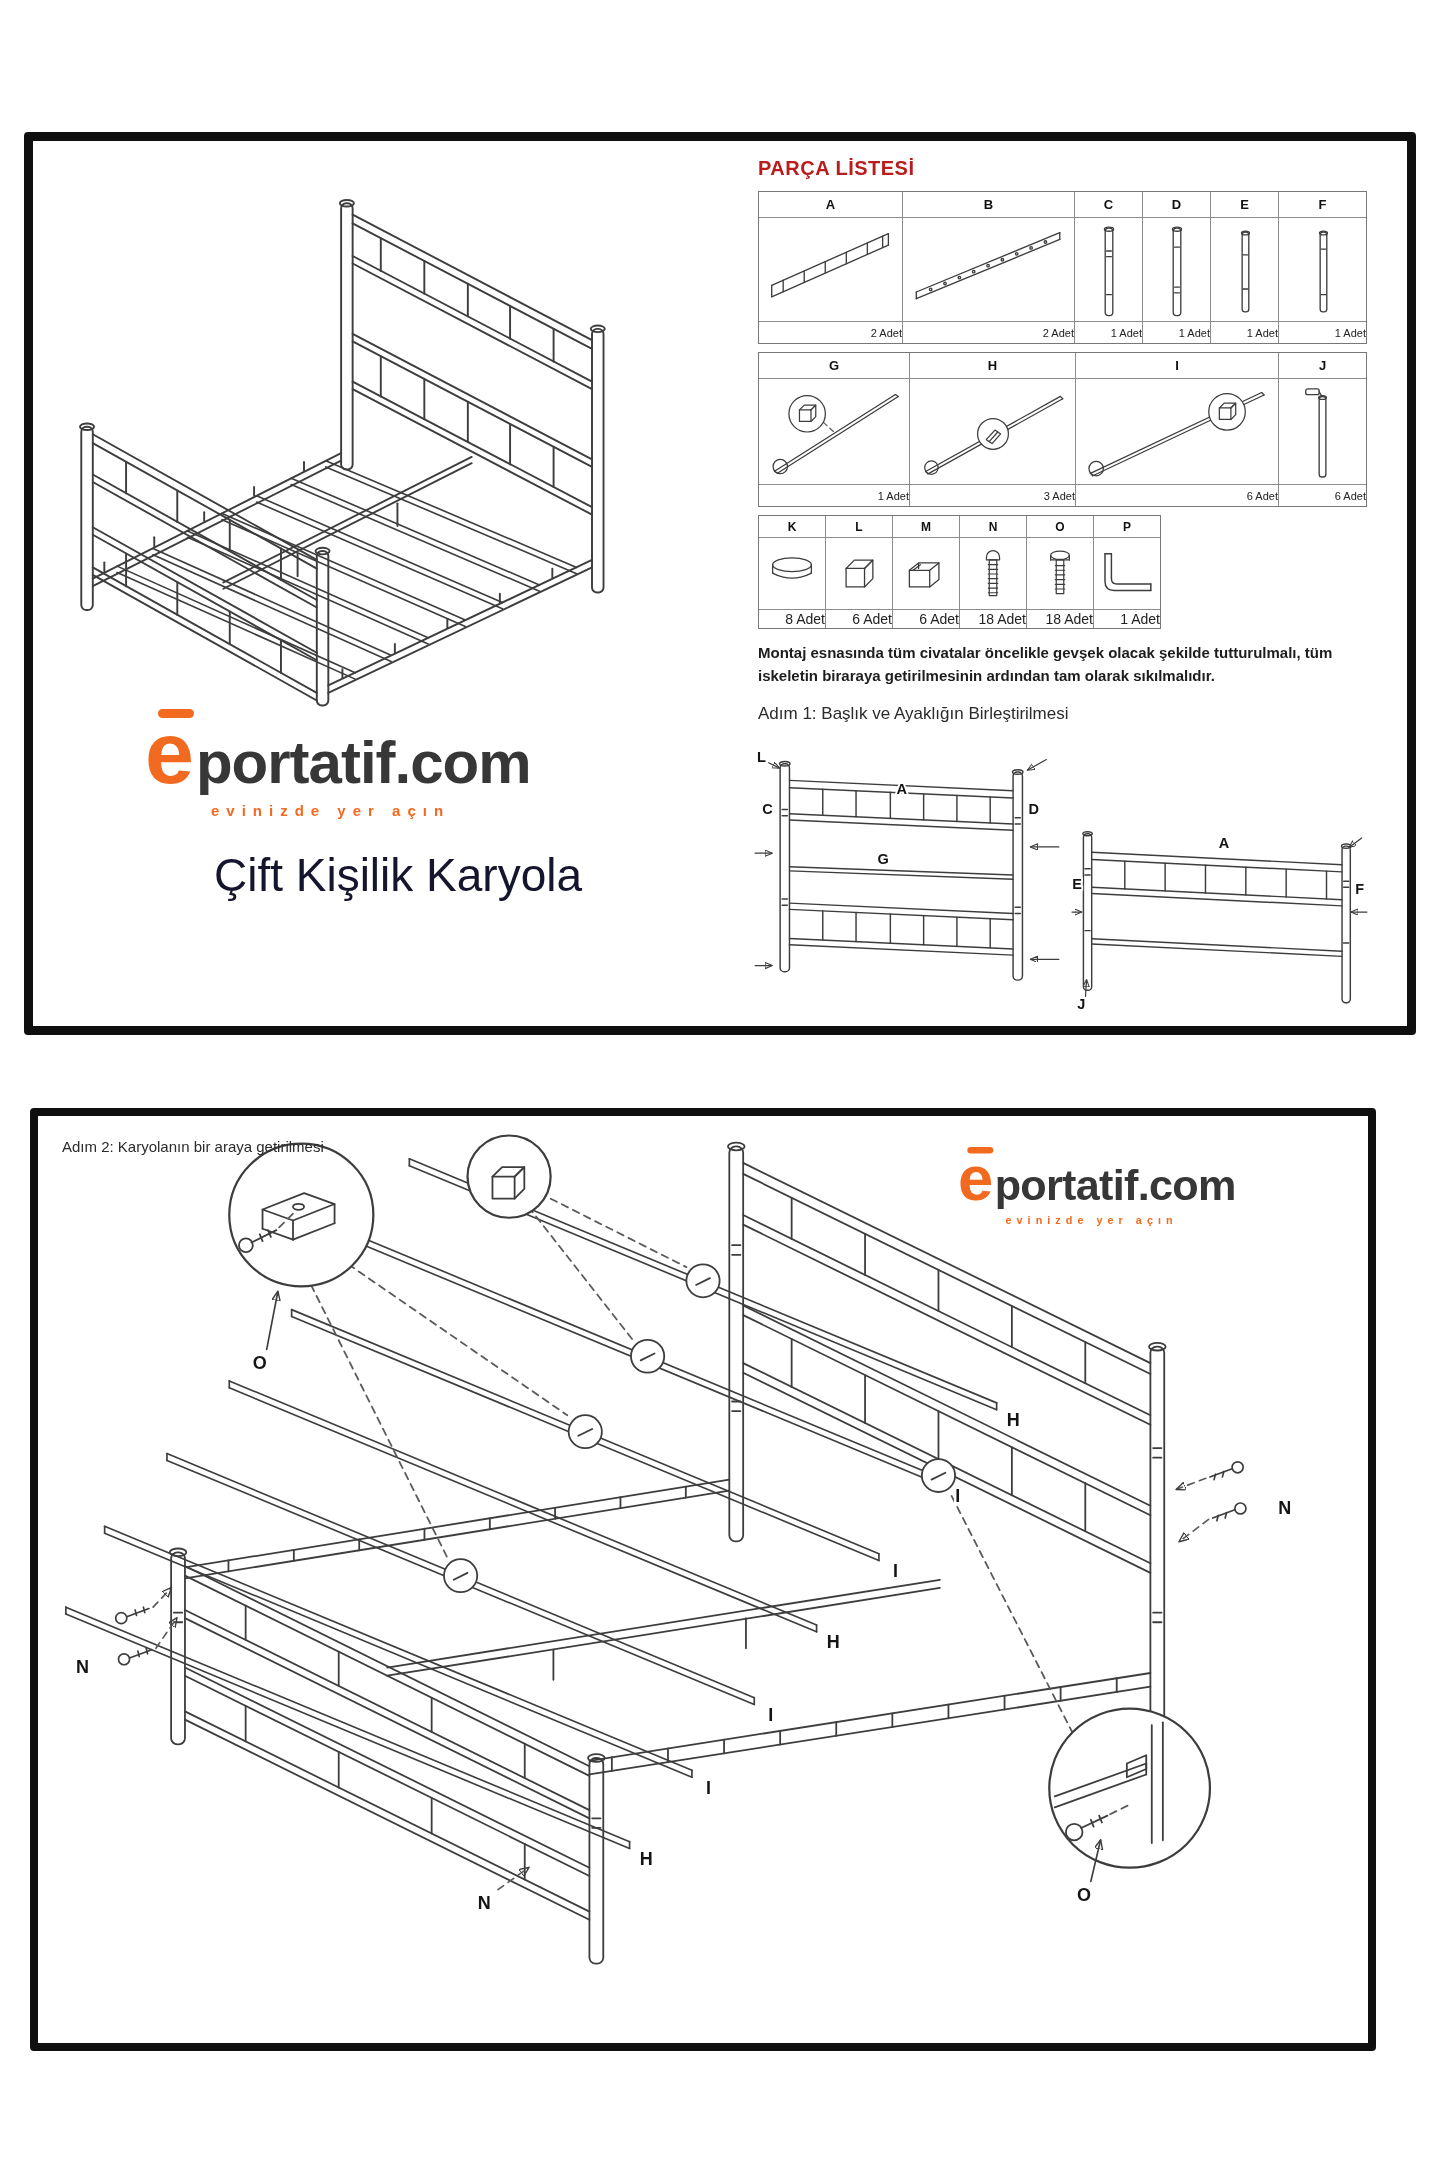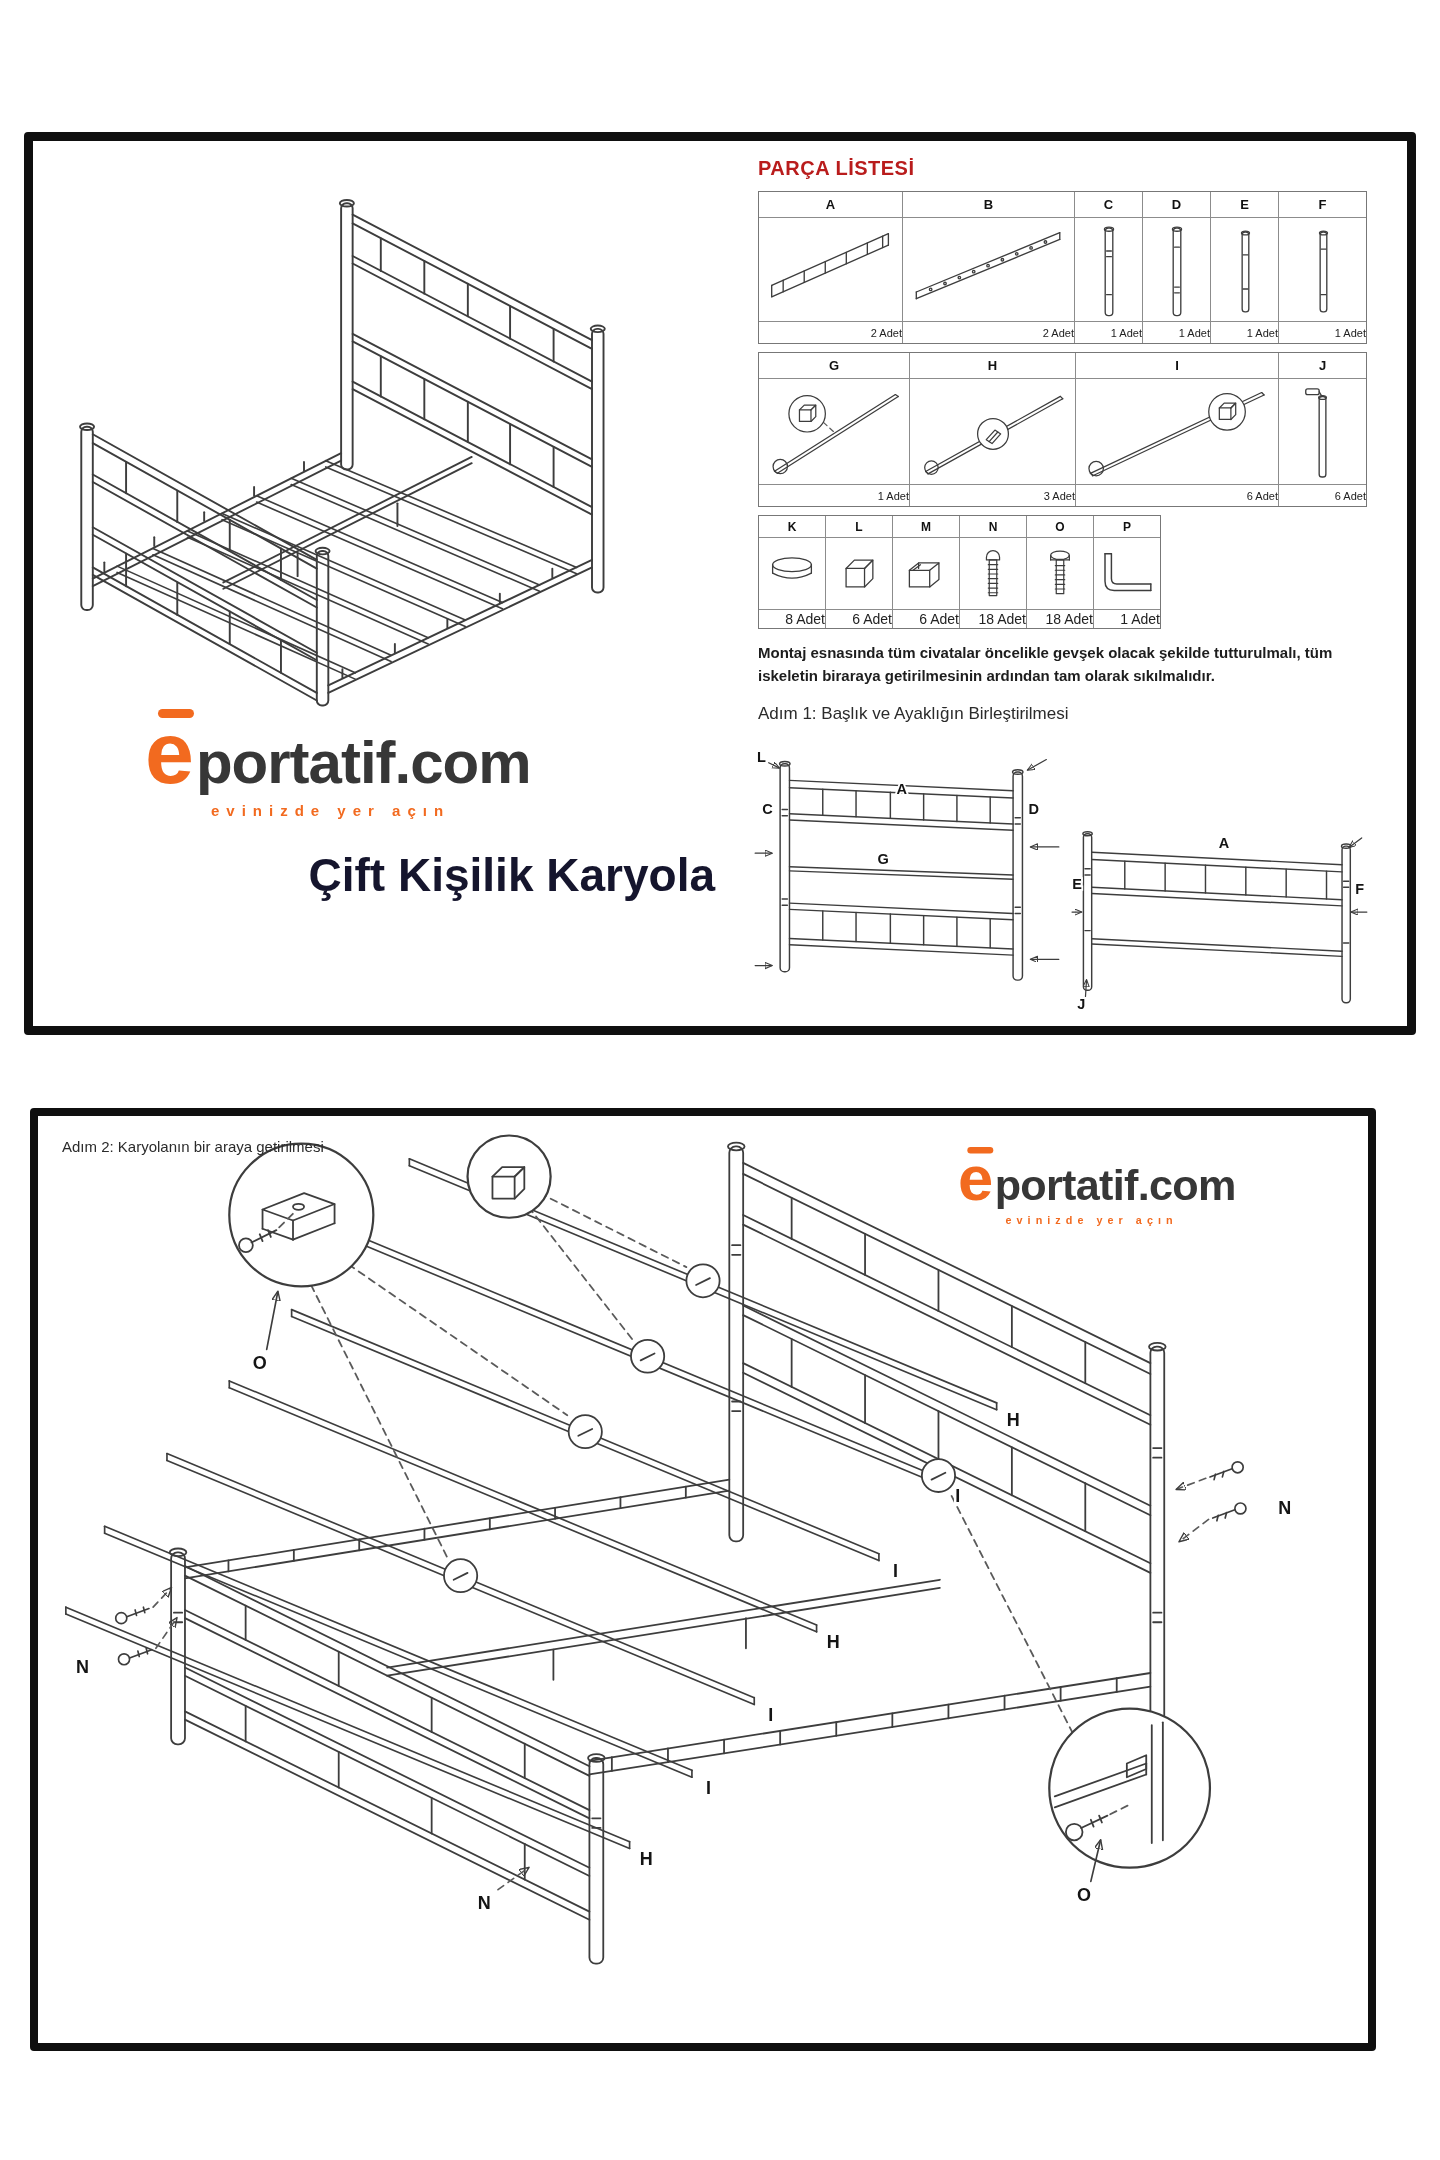--- a/index.html
+++ b/index.html
@@ -16,21 +16,21 @@
   
   .logo{position:absolute}
   .logo-row{display:flex;align-items:baseline}
   .logo-e-wrap{position:relative;display:inline-block;margin-right:2px}
   .logo-e{font-size:88px;font-weight:bold;color:#f26a1f;line-height:.9}
   .logo-macron{position:absolute;top:-4px;left:13px;width:36px;height:9px;border-radius:5px;background:#f26a1f}
   .logo-text{font-size:60px;font-weight:bold;color:#373737;letter-spacing:-1px}
   .logo-tagline{margin-top:5px;margin-left:66px;font-size:15px;letter-spacing:7px;color:#f26a1f;font-weight:bold;white-space:nowrap}
   .logo-sm{transform:scale(.72);transform-origin:top left}
   
-  .doc-title{position:absolute;left:48px;top:702px;width:634px;text-align:right;font-size:46px;line-height:1.42;font-weight:bold;color:#15152d}
+  .doc-title{position:absolute;left:48px;top:702px;width:634px;text-align:center;font-size:46px;line-height:1.42;font-weight:normal;color:#15152d}
   
   .parts-col{position:absolute;left:725px;top:16px;width:612px}
   .parts-title{font-size:20px;font-weight:bold;color:#b91c1c;letter-spacing:.5px;margin:0 0 11px 0}
   .ptable{display:flex;border:1px solid #777;background:#fff}
   .pt1{width:609px;height:153px;margin-bottom:8px}
   .pt2{width:609px;height:155px;margin-bottom:8px}
   .pt3{width:403px;height:114px}
   .pcell{display:flex;flex-direction:column;border-right:1px solid #8c8c8c;min-width:0}
   .pcell:last-child{border-right:none}
   .pletter{height:26px;line-height:26px;text-align:center;font-weight:bold;font-size:13px;color:#111;border-bottom:1px solid #8c8c8c}

